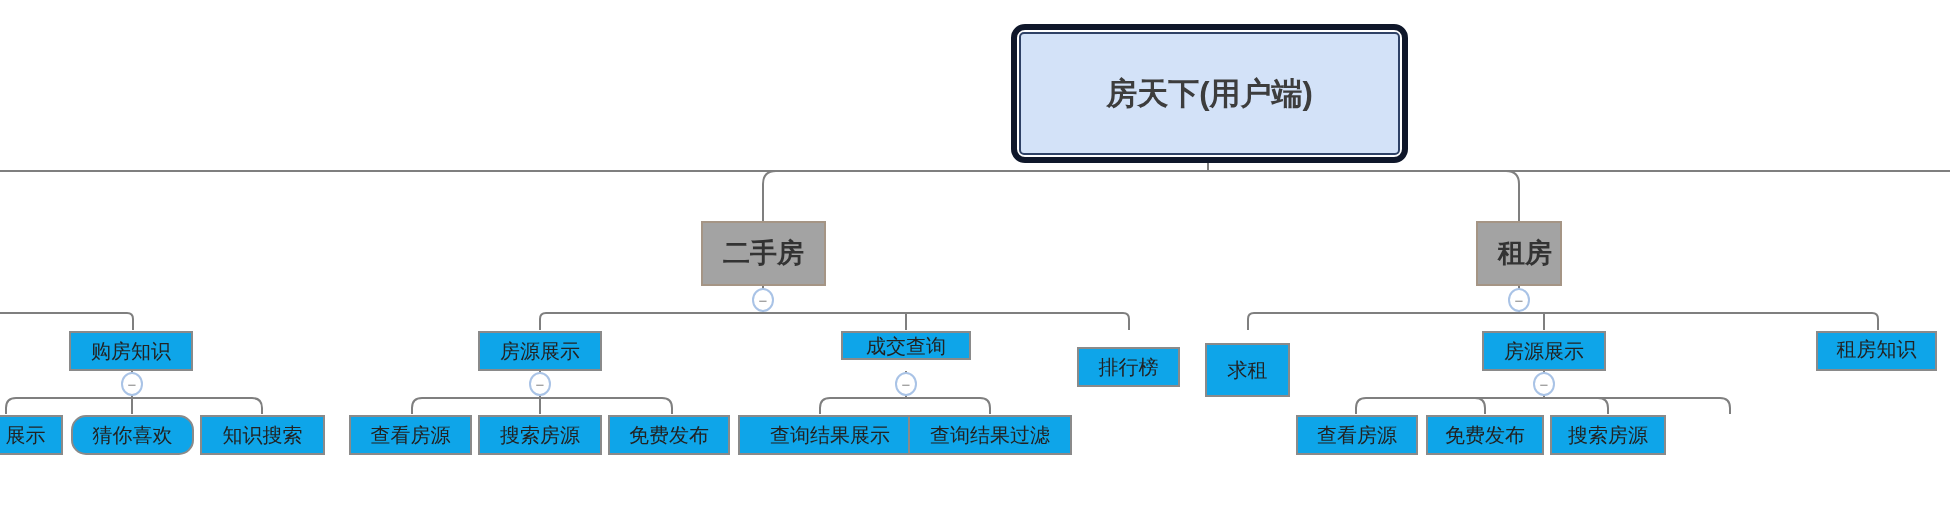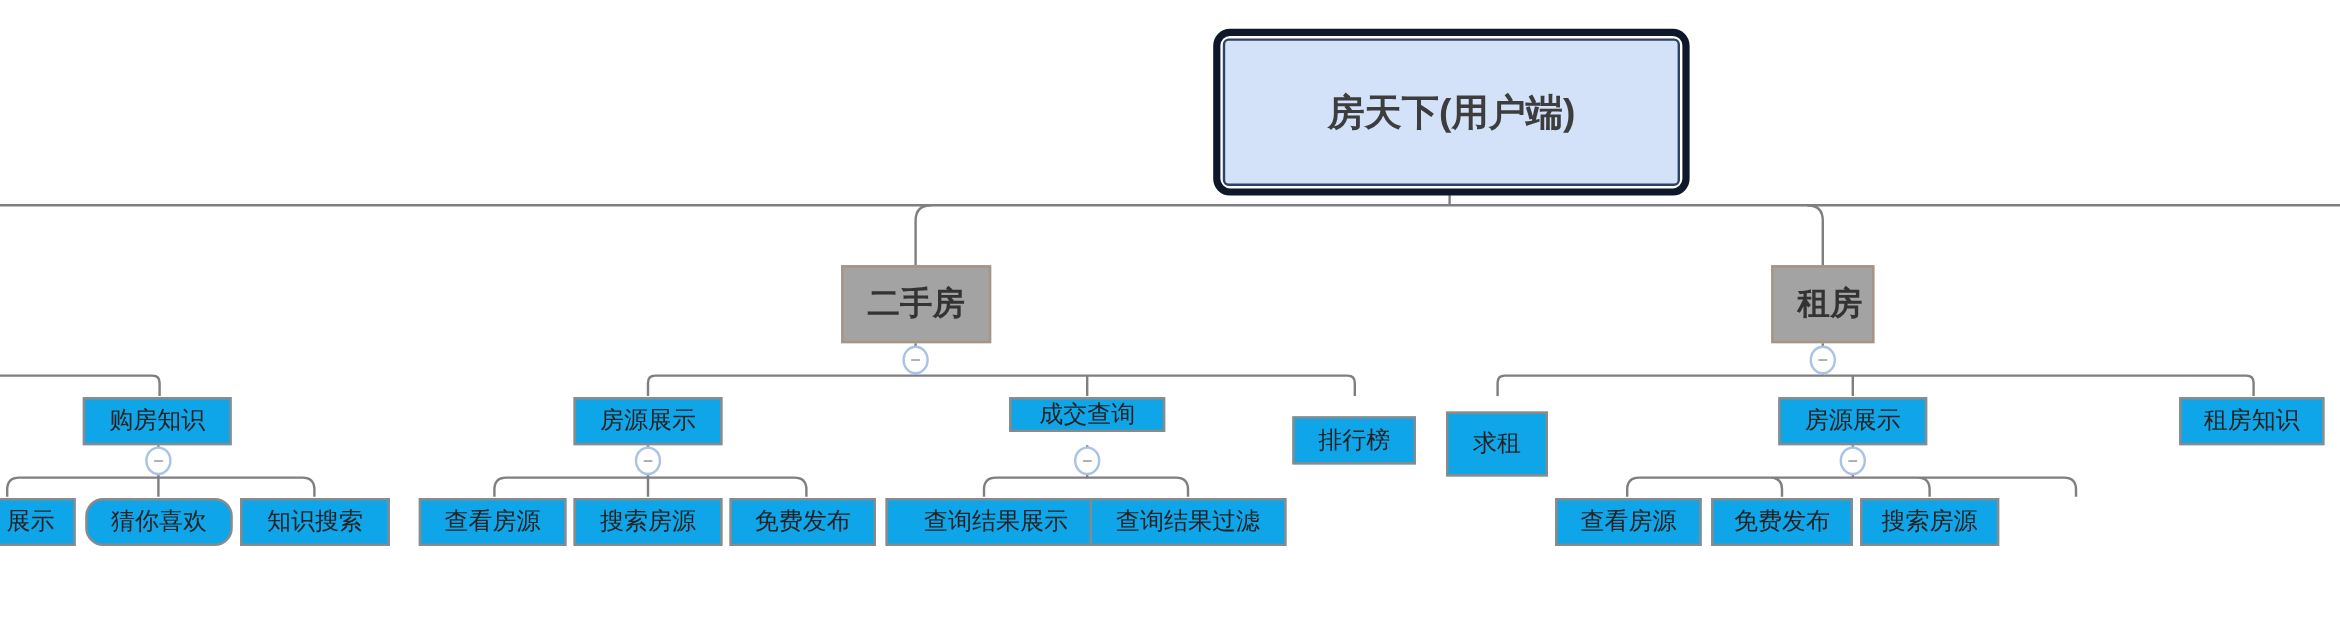--- a/index.html
+++ b/index.html
@@ -73,21 +73,21 @@
 
   <div class="node branch" style="left:701px;top:221px;width:125px;height:65px;">二手房</div>
   <div class="node branch" style="left:1476px;top:221px;width:86px;height:65px;padding-left:12px;">租房</div>
 
   <div class="node" style="left:69px;top:331px;width:124px;height:40px;">购房知识</div>
   <div class="node" style="left:478px;top:331px;width:124px;height:40px;">房源展示</div>
   <div class="node" style="left:841px;top:331px;width:130px;height:29px;">成交查询</div>
   <div class="node" style="left:1077px;top:347px;width:103px;height:40px;">排行榜</div>
   <div class="node" style="left:1205px;top:343px;width:85px;height:54px;">求租</div>
   <div class="node" style="left:1482px;top:331px;width:124px;height:40px;">房源展示</div>
-  <div class="node" style="left:1816px;top:331px;width:121px;height:40px;">租房知识</div>
+  <div class="node" style="left:1816px;top:331px;width:121px;height:40px;font-family:Liberation Mono, monospace;">租房知识</div>
 
   <div class="node" style="left:-12px;top:415px;width:75px;height:40px;">展示</div>
   <div class="node" style="left:71px;top:415px;width:123px;height:40px;border-radius:15px;">猜你喜欢</div>
   <div class="node" style="left:200px;top:415px;width:125px;height:40px;">知识搜索</div>
   <div class="node" style="left:349px;top:415px;width:123px;height:40px;">查看房源</div>
   <div class="node" style="left:478px;top:415px;width:124px;height:40px;">搜索房源</div>
   <div class="node" style="left:608px;top:415px;width:122px;height:40px;">免费发布</div>
   <div class="node" style="left:738px;top:415px;width:184px;height:40px;">查询结果展示</div>
   <div class="node" style="left:908px;top:415px;width:164px;height:40px;">查询结果过滤</div>
   <div class="node" style="left:1296px;top:415px;width:122px;height:40px;">查看房源</div>

